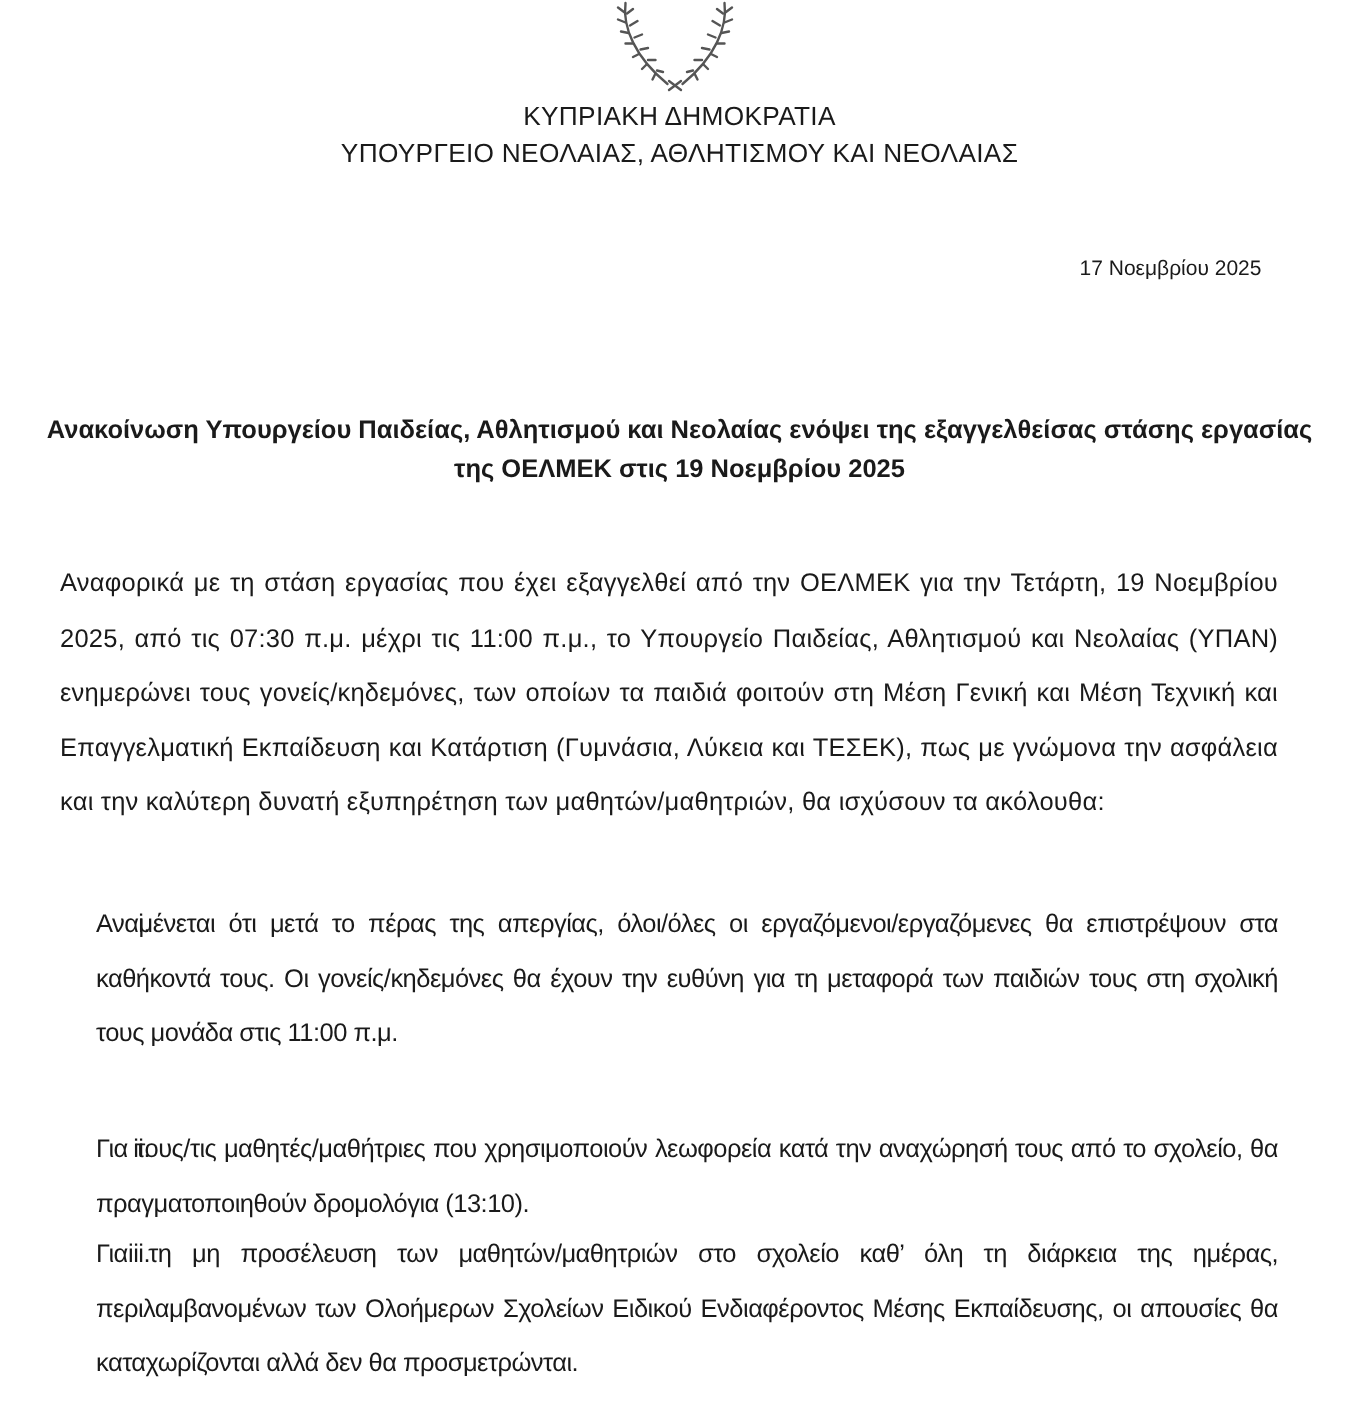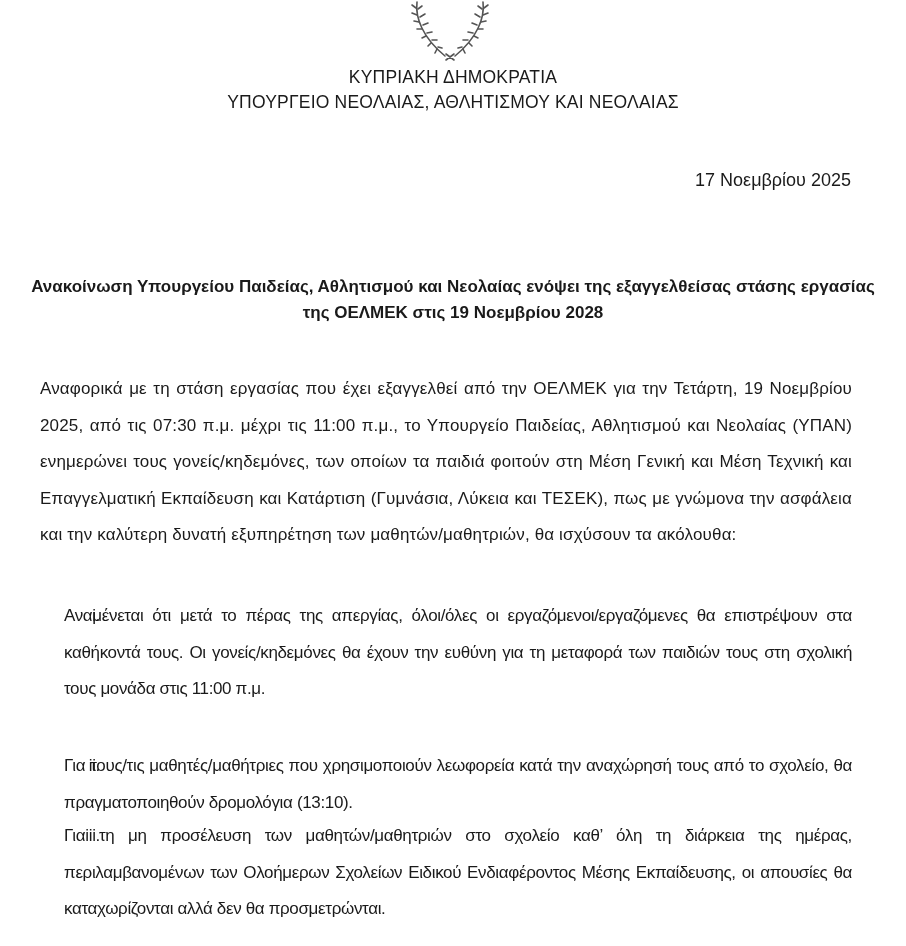--- a/index.html
+++ b/index.html
@@ -4,21 +4,21 @@
 <style>
   html, body { margin: 0; padding: 0; background: #ffffff; }
   body {
     width: 906px; height: 946px; overflow: hidden; position: relative;
     font-family: "Liberation Sans", sans-serif; color: #1a1a1a;
   }
   .emblem { position: absolute; left: 405px; top: 0; width: 90px; height: 62px; }
   .header { position: absolute; left: 0; width: 906px; text-align: center; }
   .h1 { top: 67px; font-size: 17.5px; letter-spacing: 0.2px; }
   .h2 { top: 92px; font-size: 17.5px; letter-spacing: 0.2px; }
-  .date { position: absolute; right: 55px; top: 170px; font-size: 18px; }
+  .date { position: absolute; right: 65px; top: 170px; font-size: 14px; }
   .title {
     position: absolute; left: 20px; width: 866px; top: 274px;
     text-align: center; font-weight: bold; font-size: 17px; line-height: 26px;
   }
   .para {
     position: absolute; left: 40px; width: 812px; top: 371px;
     font-size: 17px; line-height: 36.5px; text-align: justify;
     letter-spacing: 0.15px;
   }
   .list-item {
@@ -48,21 +48,21 @@
       <path d="M41 54 l8 6 M49 54 l-8 6"></path>
     </g>
   </svg>
 </div>
 
 <div class="header h1">ΚΥΠΡΙΑΚΗ ΔΗΜΟΚΡΑΤΙΑ</div>
 <div class="header h2">ΥΠΟΥΡΓΕΙΟ ΝΕΟΛΑΙΑΣ, ΑΘΛΗΤΙΣΜΟΥ ΚΑΙ ΝΕΟΛΑΙΑΣ</div>
 
 <div class="date">17 Νοεμβρίου 2025</div>
 
-<div class="title">Ανακοίνωση Υπουργείου Παιδείας, Αθλητισμού και Νεολαίας ενόψει της εξαγγελθείσας στάσης εργασίας της ΟΕΛΜΕΚ στις 19 Νοεμβρίου 2028</div>
+<div class="title">Ανακοίνωση Υπουργείου Παιδείας, Αθλητισμού και Νεολαίας ενόψει της εξαγγελθείσας στάσης εργασίας της ΟΕΛΜΕΚ στις 19 Νοεμβρίου 2025</div>
 
 <div class="para">Αναφορικά με τη στάση εργασίας που έχει εξαγγελθεί από την ΟΕΛΜΕΚ για την Τετάρτη, 19 Νοεμβρίου 2025, από τις 07:30 π.μ. μέχρι τις 11:00 π.μ., το Υπουργείο Παιδείας, Αθλητισμού και Νεολαίας (ΥΠΑΝ) ενημερώνει τους γονείς/κηδεμόνες, των οποίων τα παιδιά φοιτούν στη Μέση Γενική και Μέση Τεχνική και Επαγγελματική Εκπαίδευση και Κατάρτιση (Γυμνάσια, Λύκεια και ΤΕΣΕΚ), πως με γνώμονα την ασφάλεια και την καλύτερη δυνατή εξυπηρέτηση των μαθητών/μαθητριών, θα ισχύσουν τα ακόλουθα:</div>
 
 <div class="list-item item1">
   <span class="num">i.</span>
   <span class="txt">Αναμένεται ότι μετά το πέρας της απεργίας, όλοι/όλες οι εργαζόμενοι/εργαζόμενες θα επιστρέψουν στα καθήκοντά τους. Οι γονείς/κηδεμόνες θα έχουν την ευθύνη για τη μεταφορά των παιδιών τους στη σχολική τους μονάδα στις 11:00 π.μ.</span>
 </div>
 
 <div class="list-item item2">
   <span class="num">ii.</span>

